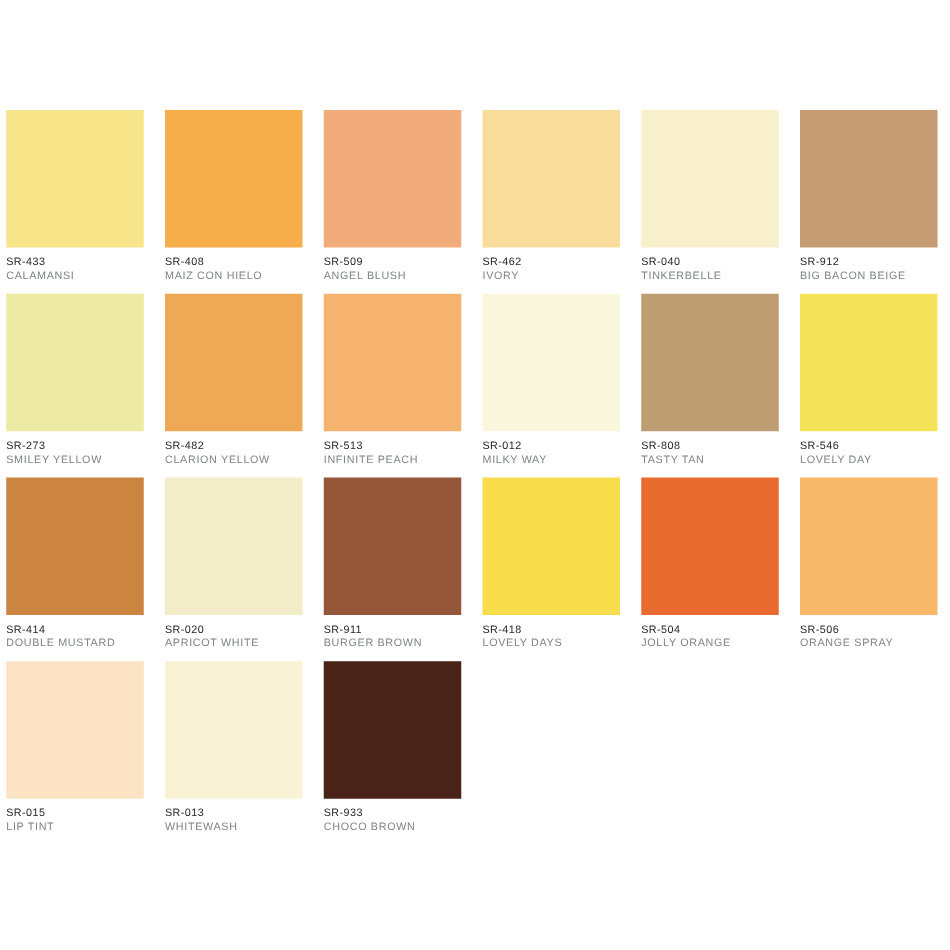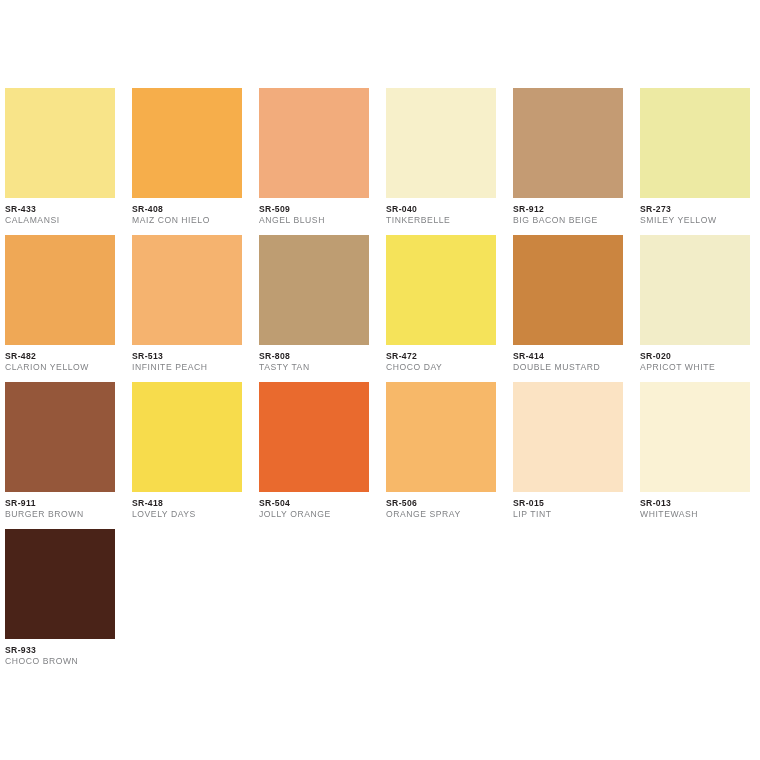--- a/index.html
+++ b/index.html
@@ -43,21 +43,21 @@
   .swatch-chip {
     width: 110px;
     height: 110px;
     display: block;
   }
 
   .swatch-code {
     display: block;
     font-family: "Liberation Sans", sans-serif;
     font-size: 8.6px;
-    font-weight: bold;
+    font-weight: normal;
     color: #231f20;
     letter-spacing: 0.35px;
     margin-top: 6px;
     line-height: 10px;
     white-space: nowrap;
   }
 
   .swatch-name {
     display: block;
     font-family: Liberation Sans, sans-serif;
@@ -84,20 +84,25 @@
         <div class="swatch-chip" style="background-color: rgb(246, 174, 75);"></div>
         <span class="swatch-code">SR-408</span>
         <span class="swatch-name">MAIZ CON HIELO</span>
       </div>
       <div class="swatch-cell">
         <div class="swatch-chip" style="background-color: rgb(242, 172, 124);"></div>
         <span class="swatch-code">SR-509</span>
         <span class="swatch-name">ANGEL BLUSH</span>
       </div>
       <div class="swatch-cell">
+        <div class="swatch-chip" style="background-color: rgb(248, 220, 155);"></div>
+        <span class="swatch-code">SR-462</span>
+        <span class="swatch-name">IVORY</span>
+      </div>
+      <div class="swatch-cell">
         <div class="swatch-chip" style="background-color: rgb(247, 240, 202);"></div>
         <span class="swatch-code">SR-040</span>
         <span class="swatch-name">TINKERBELLE</span>
       </div>
       <div class="swatch-cell">
         <div class="swatch-chip" style="background-color: rgb(196, 155, 115);"></div>
         <span class="swatch-code">SR-912</span>
         <span class="swatch-name">BIG BACON BEIGE</span>
       </div>
       <div class="swatch-cell">
@@ -109,28 +114,33 @@
         <div class="swatch-chip" style="background-color: rgb(239, 168, 86);"></div>
         <span class="swatch-code">SR-482</span>
         <span class="swatch-name">CLARION YELLOW</span>
       </div>
       <div class="swatch-cell">
         <div class="swatch-chip" style="background-color: rgb(245, 179, 111);"></div>
         <span class="swatch-code">SR-513</span>
         <span class="swatch-name">INFINITE PEACH</span>
       </div>
       <div class="swatch-cell">
+        <div class="swatch-chip" style="background-color: rgb(250, 247, 222);"></div>
+        <span class="swatch-code">SR-012</span>
+        <span class="swatch-name">MILKY WAY</span>
+      </div>
+      <div class="swatch-cell">
         <div class="swatch-chip" style="background-color: rgb(190, 157, 114);"></div>
         <span class="swatch-code">SR-808</span>
         <span class="swatch-name">TASTY TAN</span>
       </div>
       <div class="swatch-cell">
         <div class="swatch-chip" style="background-color: rgb(245, 227, 90);"></div>
-        <span class="swatch-code">SR-472</span>
-        <span class="swatch-name">CHOCO DAY</span>
+        <span class="swatch-code">SR-546</span>
+        <span class="swatch-name">LOVELY DAY</span>
       </div>
       <div class="swatch-cell">
         <div class="swatch-chip" style="background-color: rgb(203, 133, 64);"></div>
         <span class="swatch-code">SR-414</span>
         <span class="swatch-name">DOUBLE MUSTARD</span>
       </div>
       <div class="swatch-cell">
         <div class="swatch-chip" style="background-color: rgb(242, 237, 200);"></div>
         <span class="swatch-code">SR-020</span>
         <span class="swatch-name">APRICOT WHITE</span>

